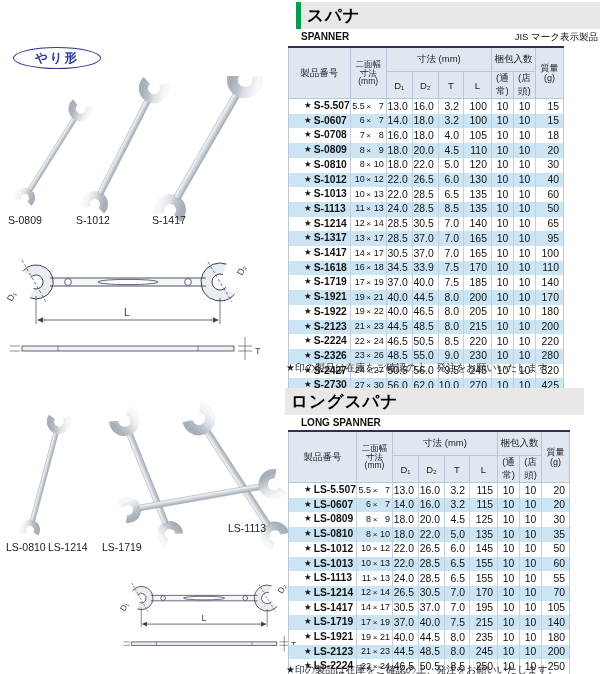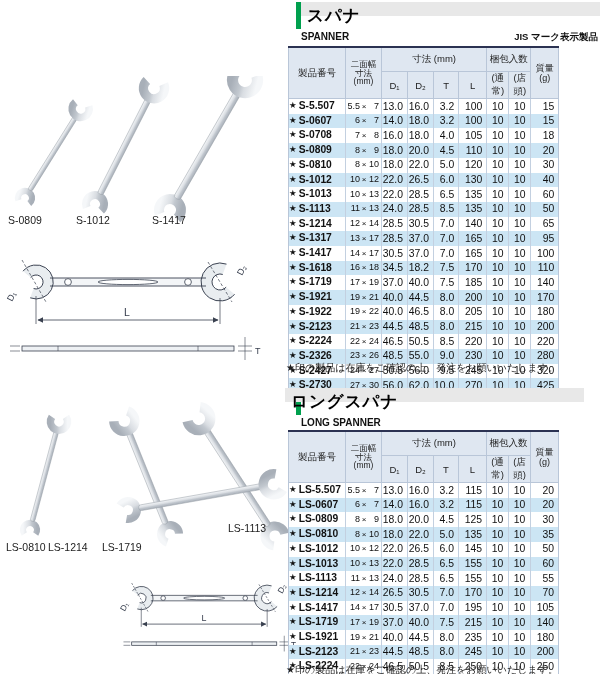--- a/index.html
+++ b/index.html
@@ -7,63 +7,64 @@
         font-family:"Liberation Sans","DejaVu Sans",sans-serif;color:#111;}
   .abs{position:absolute;}
 
   
   .intro{left:2px;top:3px;width:294px;font-size:12.3px;line-height:1.34;color:#1b1b1b;}
   .badge{left:13px;top:47px;width:86px;height:20px;border:1.5px solid #2b3990;border-radius:50%;
          color:#2b3990;font-size:12.5px;font-weight:bold;text-align:center;line-height:20px;letter-spacing:2px;}
 
   
   .accent{width:5px;height:27px;background:#00a04e;}
-  .band{width:299px;height:14px;background:#e8e8e8;}
+  .band{width:299px;height:27px;background:#e8e8e8;}
   .band .ttl{font-size:16.5px;font-weight:bold;letter-spacing:1px;padding:3px 0 0 6px;color:#000;}
   .subrow{left:301px;width:299px;height:13px;font-size:10px;font-weight:bold;color:#111;}
-  .jis{position:absolute;right:2px;top:0;font-size:9.5px;font-weight:bold;color:#111;}
+  .jis{position:absolute;right:2px;top:0;font-size:9.5px;font-weight:normal;color:#111;}
 
   
   .twrap{left:288px;}
   table.spec{border-collapse:collapse;table-layout:fixed;
              border-top:2px solid #2b3252;border-bottom:2px solid #2b3252;
              border-left:1px solid #b9c6d8;border-right:1px solid #b9c6d8;}
   table.spec thead th{background:#dfe7f1;border:1px solid #b9c6d8;font-weight:normal;
                       color:#222;padding:0;text-align:center;}
   table.spec thead{border-bottom:1px solid #8a99b0;}
   tr.t1 th{height:23px;font-size:9.5px;}
   tr.t2 th{height:13px;font-size:9.5px;}
   th.h-jaw span{display:block;font-size:8.5px;line-height:8.8px;}
   th.h-mass span{display:block;font-size:9px;line-height:10px;}
   th.h-pack2{font-size:8.3px;}
   tbody td{height:13.7px;line-height:13.7px;padding:0;border-right:1px solid #c3d0e0;
            font-size:10.4px;white-space:nowrap;overflow:hidden;}
   tbody td:last-child{border-right:none;}
   tbody tr.alt{background:#cce5f4;margin-top:40px;}
-  td.c-prod{font-weight:bold;padding-left:0;font-size:10.3px;}
+  td.c-prod{font-weight:bold;padding-left:15px;font-size:10.3px;}
   td.c-prod .star{font-size:8.5px;font-weight:normal;margin-right:2px;position:relative;top:-1px;}
   td.c-jaw{font-size:9px;}
   td.c-jaw i,td.c-jaw em{font-style:normal;display:inline-block;}
   td.c-jaw i.a{width:14px;text-align:right;}
   td.c-jaw em{width:8px;text-align:center;font-size:8px;}
   td.c-jaw i.b{width:11px;text-align:right;}
   td.c-num{text-align:right;padding-right:4px;}
   td.c-pack{text-align:center;}
   .note{left:286px;width:300px;font-size:10px;color:#222;}
 
   
   svg text{font-family:"Liberation Sans","DejaVu Sans",sans-serif;}
   .plabel{font-size:10.5px;fill:#1c1c1c;}
   .dlabel{font-size:9px;fill:#39404f;}
 </style>
 </head>
 <body>
 
 <div id="page">
 
+  <div class="abs badge">やり形</div>
 
   <svg class="abs" style="left:0;top:76px" width="290" height="152" viewBox="0 0 290 152">
     <defs>
       <linearGradient id="sgA" x1="0" y1="0" x2="0" y2="1">
         <stop offset="0" stop-color="#f5f7f9"></stop>
           <stop offset="0.45" stop-color="#d9dde2"></stop>
         <stop offset="0.62" stop-color="#c2c8cf"></stop>
           <stop offset="1" stop-color="#a8afb8"></stop>
       </linearGradient>
     </defs>
@@ -399,21 +400,21 @@
             <td class="c-num">7.0</td>
             <td class="c-num">165</td>
             <td class="c-pack">10</td>
             <td class="c-pack">10</td>
             <td class="c-num">100</td>
           </tr>
           <tr class="alt">
             <td class="c-prod"><span class="star">★</span>S-1618</td>
             <td class="c-jaw"><i class="a">16</i><em>×</em><i class="b">18</i></td>
             <td class="c-num">34.5</td>
-            <td class="c-num">18.2</td>
+            <td class="c-num">33.9</td>
             <td class="c-num">7.5</td>
             <td class="c-num">170</td>
             <td class="c-pack">10</td>
             <td class="c-pack">10</td>
             <td class="c-num">110</td>
           </tr>
           <tr>
             <td class="c-prod"><span class="star">★</span>S-1719</td>
             <td class="c-jaw"><i class="a">17</i><em>×</em><i class="b">19</i></td>
             <td class="c-num">37.0</td>

